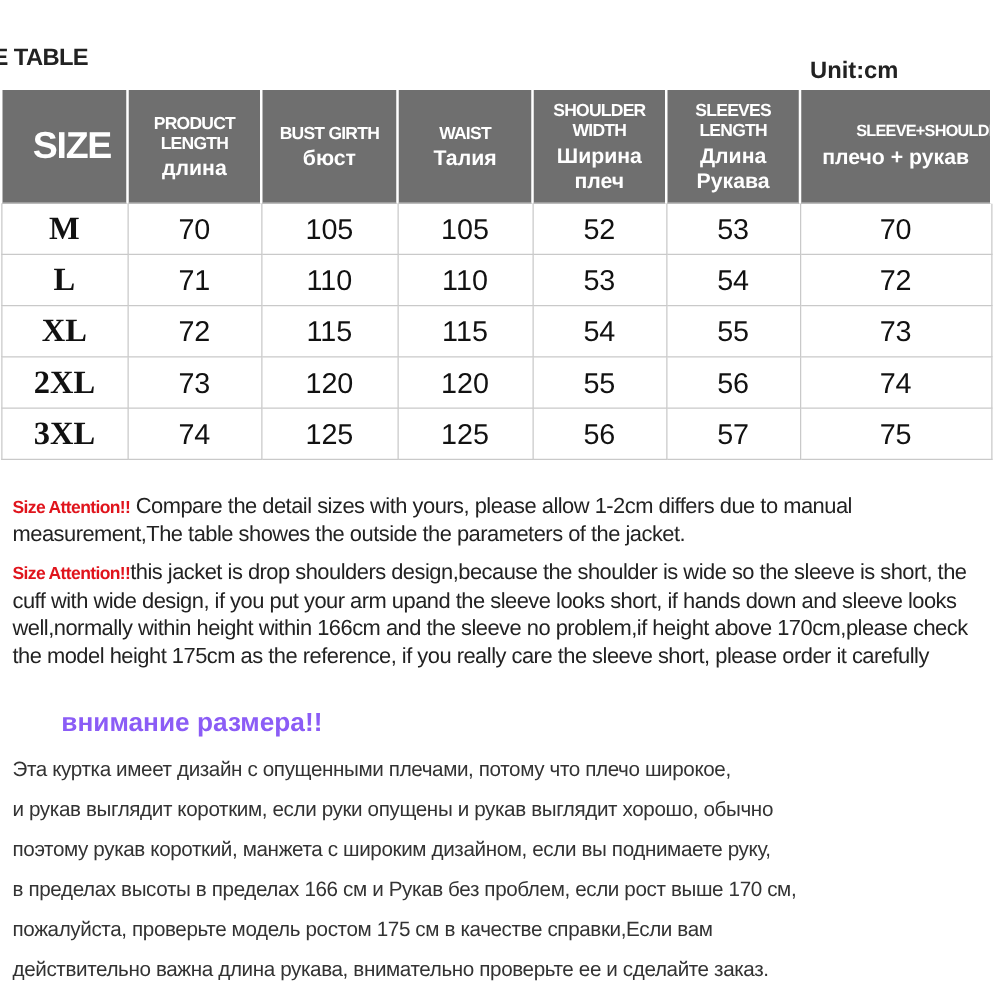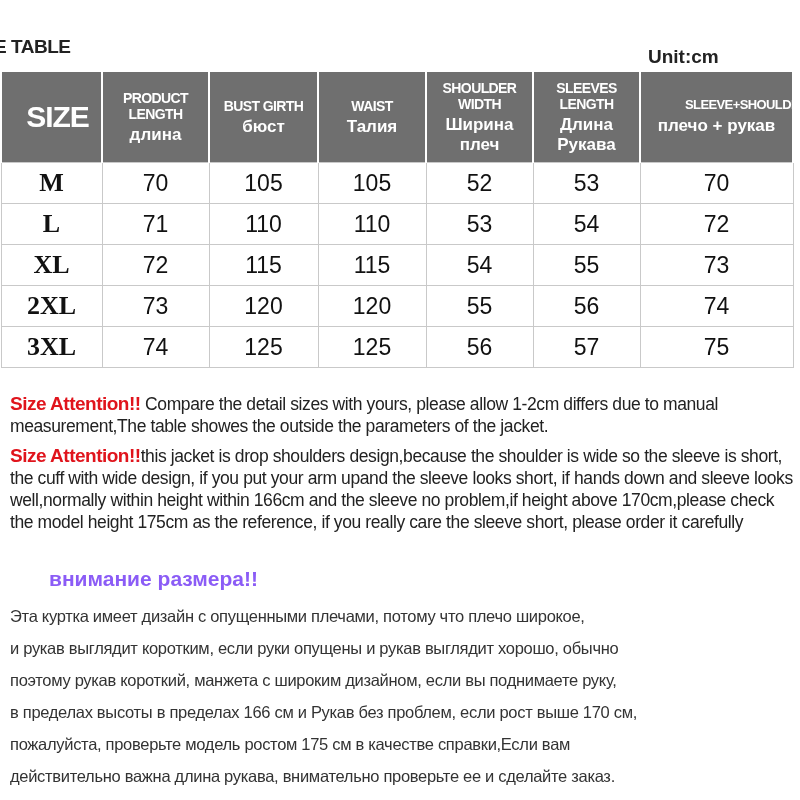--- a/index.html
+++ b/index.html
@@ -10,21 +10,21 @@
   table{position:absolute;left:0;top:72px;border-collapse:collapse;table-layout:fixed;width:792px;}
   th{background:#6f6f6f;color:#fff;font-weight:bold;border-left:2px solid #fff;border-right:2px solid #fff;height:90px;padding:0;vertical-align:middle;text-align:center;line-height:1.15;}
   th .en{font-size:14px;letter-spacing:-0.6px;display:block;}
   th .ru{font-size:17px;display:block;margin-top:3px;}
   th.size{font-size:30px;letter-spacing:-1px;padding-left:12px;}
   th.last .en{font-size:13px;margin-left:44px;}
   td{border:1px solid #c9c9c9;height:40px;text-align:center;font-size:23px;padding:0;color:#111;font-family:"Liberation Sans",sans-serif;}
   td.sz{font-family:"Liberation Serif",serif;font-weight:bold;font-size:26px;}
   .notes{position:absolute;left:10px;top:393px;width:790px;font-size:17.5px;line-height:22px;color:#222;letter-spacing:-0.4px;}
   .notes p{margin:0 0 8px 0;}
-  .red{color:#e0141c;font-weight:bold;font-size:19px;letter-spacing:-0.5px;}
+  .red{color:#e0141c;font-weight:bold;font-size:14px;letter-spacing:-0.5px;}
   .ru-head{position:absolute;left:10px;top:567px;color:#8b5cf6;font-weight:bold;font-size:21px;margin-left:39px;}
   .ru-body{position:absolute;left:10px;top:600px;width:790px;font-size:16.5px;line-height:32px;color:#333;letter-spacing:-0.3px;}
   .ru-body div{white-space:nowrap;}
 </style>
 </head>
 <body>
 
 <div class="title"><span>SIZE TABLE</span></div>
 <div class="unit">Unit:cm</div>
 

